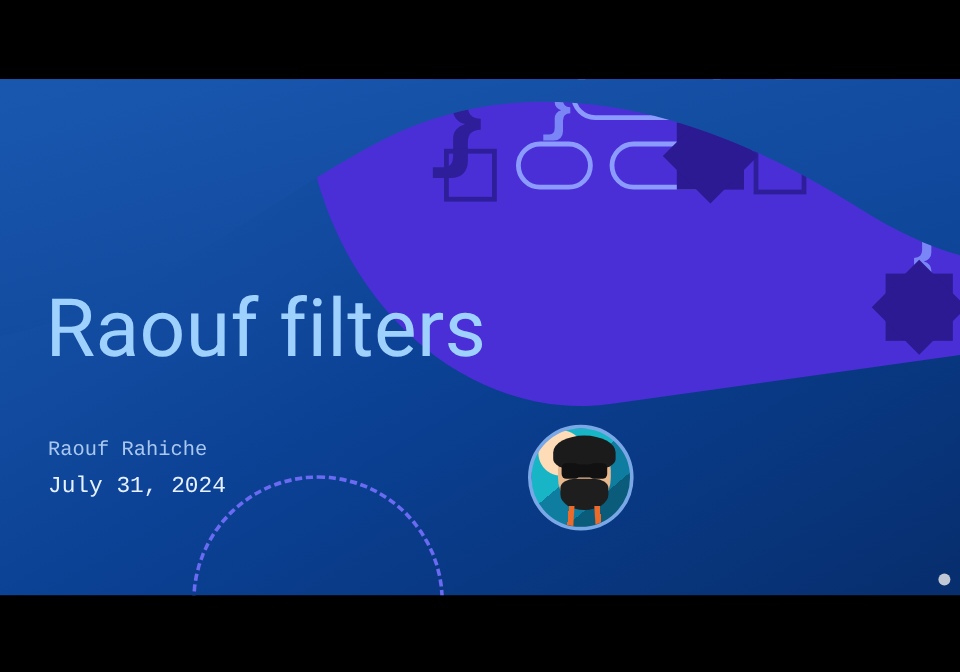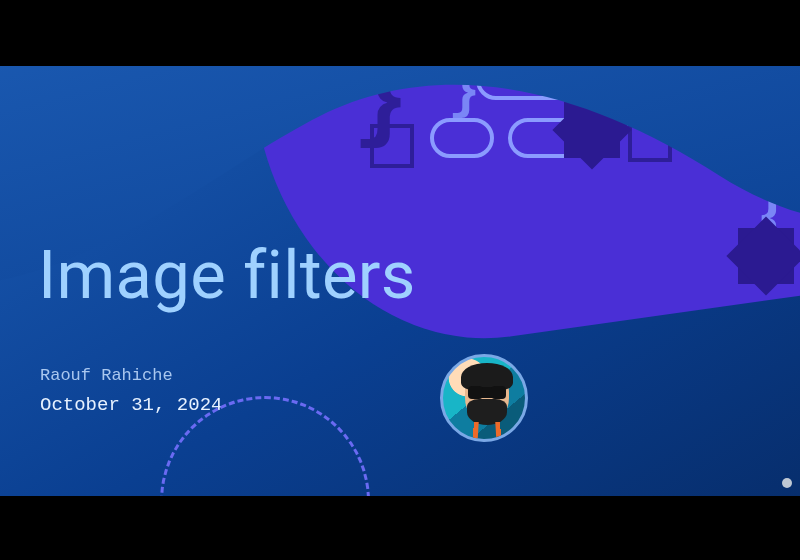--- a/index.html
+++ b/index.html
@@ -183,23 +183,23 @@
       <defs>
         <linearGradient id="g" x1="0" y1="0" x2="1" y2="1">
           <stop offset="0%" stop-color="#1b5ab2"></stop>
           <stop offset="100%" stop-color="#0a3f91"></stop>
         </linearGradient>
       </defs>
     </svg>
 
     <div class="star8 edge-star"></div>
 
-    <div class="title">Image filters</div>
+    <div class="title">Raouf filters</div>
     <div class="presenter">Raouf Rahiche</div>
-    <div class="date">October 31, 2024</div>
+    <div class="date">July 31, 2024</div>
 
     <div class="avatar" title="Presenter headshot wearing sunglasses and orange lanyard">
       <div class="face"></div>
       <div class="hair"></div>
       <div class="beard"></div>
       <div class="shades"></div>
       <div class="lanyard"></div>
     </div>
 
     <div class="dashed-circle"></div>

